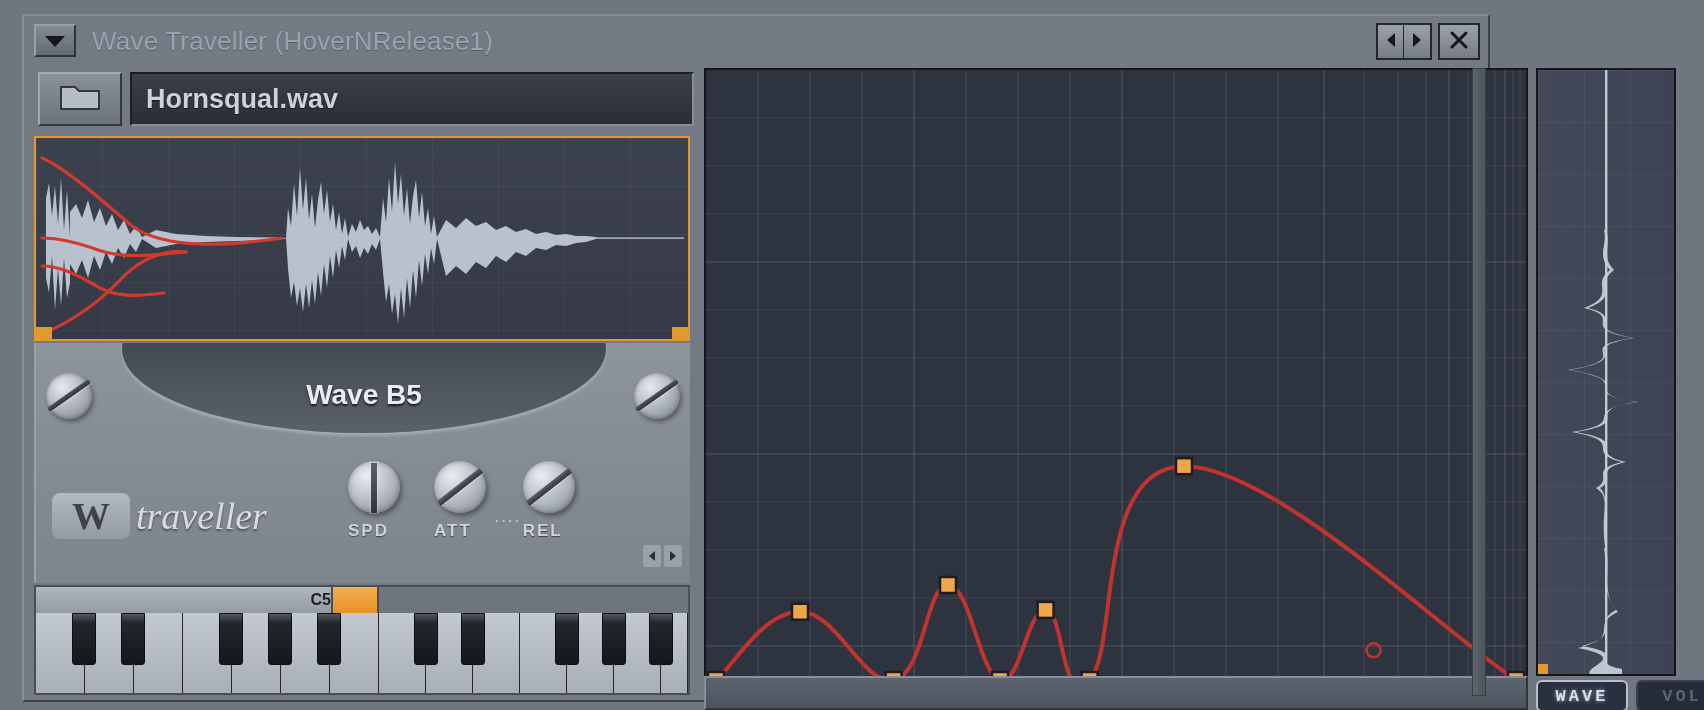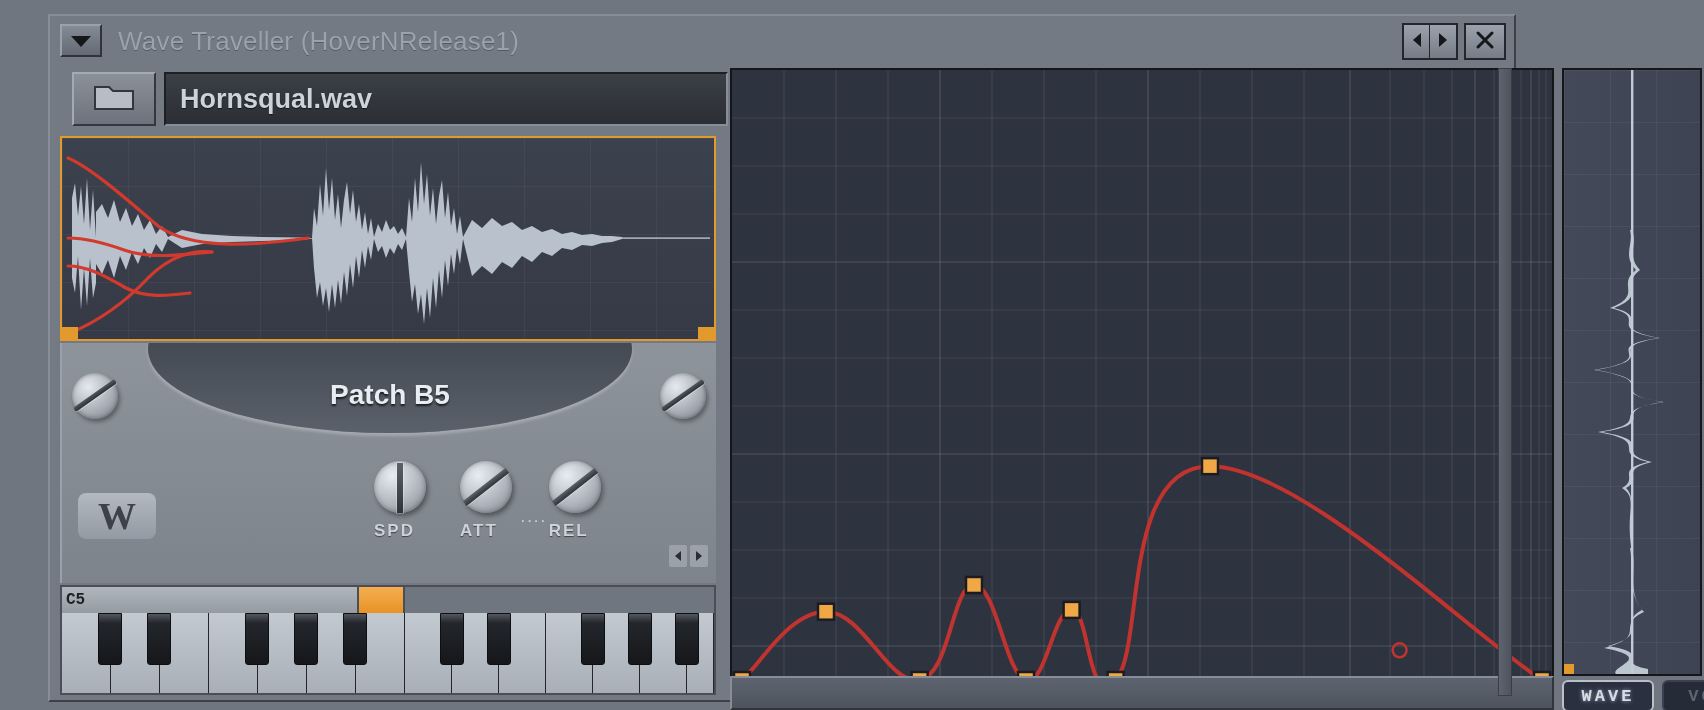--- a/index.html
+++ b/index.html
@@ -7,21 +7,21 @@
        font-family:"Liberation Sans",sans-serif;}
 
   .app{position:absolute;left:0;top:0;width:1704px;height:710px;
        background:#70767f;}
 
   
   .win{position:absolute;left:22px;top:14px;width:1468px;height:688px;
        background:#737a84;
        border-top:2px solid #878e98;border-left:2px solid #878e98;
        border-right:2px solid #3c4049;border-bottom:2px solid #3c4049;
-       box-sizing:border-box;margin-left:26px;}
+       box-sizing:border-box;}
 
   
   .titlebar{position:absolute;left:0;top:0;width:100%;height:48px;}
   .menu-btn{position:absolute;left:10px;top:8px;width:42px;height:33px;
             background:linear-gradient(#848b95,#646a74);
             border-top:2px solid #9aa1ab;border-left:2px solid #9aa1ab;
             border-right:2px solid #2f333a;border-bottom:2px solid #2f333a;
             box-sizing:border-box;display:flex;align-items:center;justify-content:center;}
   .menu-btn svg{display:block;}
   .win-title{position:absolute;left:68px;top:9px;height:32px;line-height:32px;
@@ -33,21 +33,21 @@
           display:flex;align-items:center;justify-content:center;
           border-right:1px solid #23262c;box-sizing:border-box;}
   .navbtn:last-child{border-right:none;}
   .closebtn{width:42px;height:37px;background:linear-gradient(#9ba2ac,#757c86);
             border:2px solid #23262c;box-sizing:border-box;
             display:flex;align-items:center;justify-content:center;}
 
   
   .leftpanel{position:absolute;left:6px;top:52px;width:668px;height:628px;}
 
-  .filerow{position:absolute;left:12px;top:0;width:668px;height:62px;}
+  .filerow{position:absolute;left:4px;top:0;width:668px;height:62px;}
   .folder-btn{position:absolute;left:4px;top:4px;width:84px;height:54px;
       background:linear-gradient(#8a9199,#6d737c);
       border-top:2px solid #a3aab3;border-left:2px solid #a3aab3;
       border-right:2px solid #34373d;border-bottom:2px solid #34373d;
       box-sizing:border-box;display:flex;align-items:center;justify-content:center;}
   .file-field{position:absolute;left:96px;top:4px;width:564px;height:54px;
       background:linear-gradient(#3b3f46,#2b2e34);
       border-top:2px solid #1d1f23;border-left:2px solid #1d1f23;
       border-right:2px solid #878e98;border-bottom:2px solid #878e98;
       box-sizing:border-box;display:flex;align-items:center;padding-left:14px;}
@@ -111,21 +111,21 @@
   .arrbtn{width:18px;height:22px;background:#9aa1a9;
      display:flex;align-items:center;justify-content:center;border-radius:2px;}
 
   
   .keyboard{position:absolute;left:4px;top:517px;width:656px;height:110px;
      background:#6f767f;border:2px solid #4a4f57;box-sizing:border-box;}
   .octrow{position:absolute;left:0;top:0;width:100%;height:26px;display:flex;}
   .oct{height:26px;background:linear-gradient(#b0b6be,#959ba3);
        border-right:2px solid #4a4f57;box-sizing:border-box;
        font-size:16px;font-weight:bold;color:#1d1f23;padding-left:4px;line-height:26px;
-       font-family:Liberation Mono, monospace;}
+       font-family:Liberation Sans, sans-serif;text-align:right;}
   .oct.hl{background:linear-gradient(#f4ae4f,#e79327);}
   .keys{position:absolute;left:0;top:26px;width:100%;height:80px;}
   .wkey{position:absolute;top:0;height:80px;
      background:linear-gradient(#c3c9d0,#a9afb7);border-right:1px solid #24262b;
      box-sizing:border-box;}
   .bkey{position:absolute;top:0;height:52px;width:24px;
      background:linear-gradient(#53585f 0%,#23262b 18%,#15171a 100%);
      border:1px solid #0e0f12;box-sizing:border-box;border-radius:0 0 3px 3px;}
 
   
@@ -255,27 +255,28 @@
           <path d="M6,128 C24,128 40,136 64,150 C84,160 104,158 128,155"></path>
           <path d="M6,196 C30,186 58,170 86,140 C108,118 130,112 150,114"></path>
         </g>
       </svg>
       <div class="wv-handle" style="left:0px;bottom:0px;"></div>
       <div class="wv-handle" style="right:0px;bottom:0px;"></div>
     </div>
 
     <div class="bodypanel">
       <div class="lens"></div>
-      <div class="patch-label">Patch B5</div>
+      <div class="patch-label">Wave B5</div>
 
       <div class="screw" style="left:10px;top:30px;"></div>
       <div class="screw" style="right:10px;top:30px;"></div>
 
       <div class="logo">
         <div class="logo-badge">W</div>
+        <div class="logo-text">traveller</div>
       </div>
 
       <div class="knobrow">
         <div class="knobwrap">
           <div class="knob vert"></div>
           <div class="klabel">SPD</div>
         </div>
         <div style="width:28px"></div>
         <div class="knobwrap">
           <div class="knob diag"></div>

